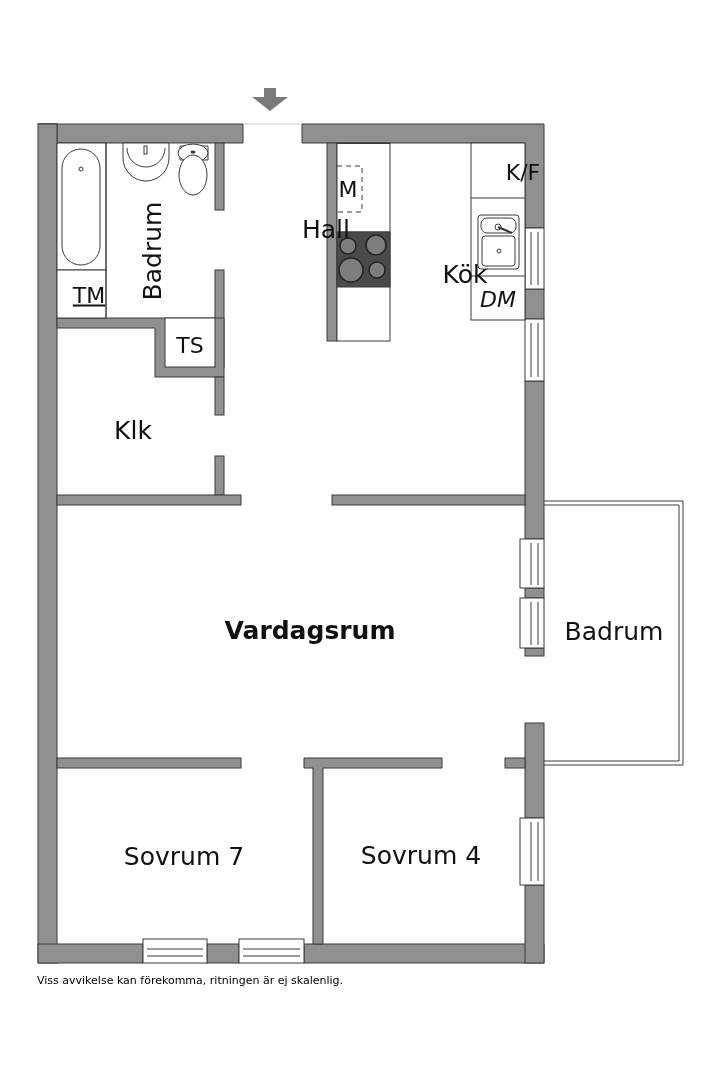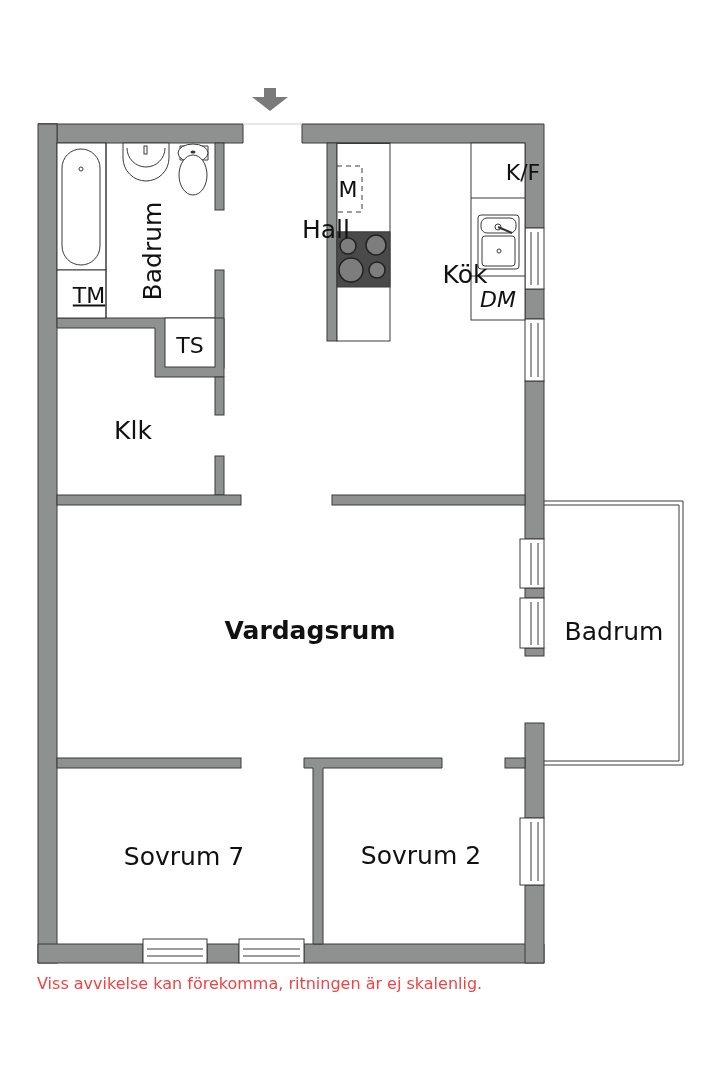--- a/index.html
+++ b/index.html
@@ -6,21 +6,21 @@
     body { width: 720px; height: 1080px; position: relative; overflow: hidden;
            font-family: "DejaVu Sans", sans-serif; }
     svg.plan { position: absolute; left: 0; top: 0; }
     .wall { fill: #8f9191; stroke: #3a3a3a; stroke-width: 1; }
     .fixture { fill: #ffffff; stroke: #3a3a3a; stroke-width: 1; }
     .thin { fill: none; stroke: #3a3a3a; stroke-width: 1; }
     .label { position: absolute; color: #111111; white-space: nowrap;
              font-family: "DejaVu Sans", sans-serif; transform: translate(-50%, -50%); }
     .room { font-size: 25px; }
     .small { font-size: 22px; }
-    .footnote { position: absolute; left: 37px; top: 974px; font-size: 16px; color: #ef4444;
+    .footnote { position: absolute; left: 37px; top: 974px; font-size: 11px; color: #000000;
                 font-family: "DejaVu Sans", sans-serif; }
   </style>
 </head>
 <body>
 
 <svg class="plan" width="720" height="1080" viewBox="0 0 720 1080">
 
   <g>
     <rect x="264" y="88" width="12" height="10" fill="#7a7a7a"></rect>
     <polygon points="252,97 288,97 270,111" fill="#7a7a7a"></polygon>
@@ -149,21 +149,21 @@
   <line x1="243" y1="124" x2="302" y2="124" stroke="#d0d0d0" stroke-width="1"></line>
 </svg>
 
 <div class="label room" style="left:278px; top:229px;margin-left:48px;">Hall</div>
 <div class="label room" style="left:152px; top:251px; transform: translate(-50%,-50%) rotate(-90deg);">Badrum</div>
 <div class="label room" style="left:426px; top:274px;margin-left:39px;">Kök</div>
 <div class="label room" style="left:133px; top:430px;">Klk</div>
 <div class="label room" style="left:310px; top:630px;font-weight:bold;">Vardagsrum</div>
 <div class="label room" style="left:614px; top:631px;">Badrum</div>
 <div class="label room" style="left:184px; top:856px;">Sovrum 7</div>
-<div class="label room" style="left:421px; top:855px;">Sovrum 2</div>
+<div class="label room" style="left:421px; top:855px;">Sovrum 4</div>
 
 <div class="label small" style="left:89px; top:295px;text-decoration:underline;">TM</div>
 <div class="label small" style="left:190px; top:345px;">TS</div>
 <div class="label small" style="left:348px; top:189px;">M</div>
 <div class="label small" style="left:523px; top:172px;">K/F</div>
 <div class="label small" style="left:498px; top:299px;font-style:italic;">DM</div>
 
 <div class="footnote">Viss avvikelse kan förekomma, ritningen är ej skalenlig.</div>
 
 </body></html>

